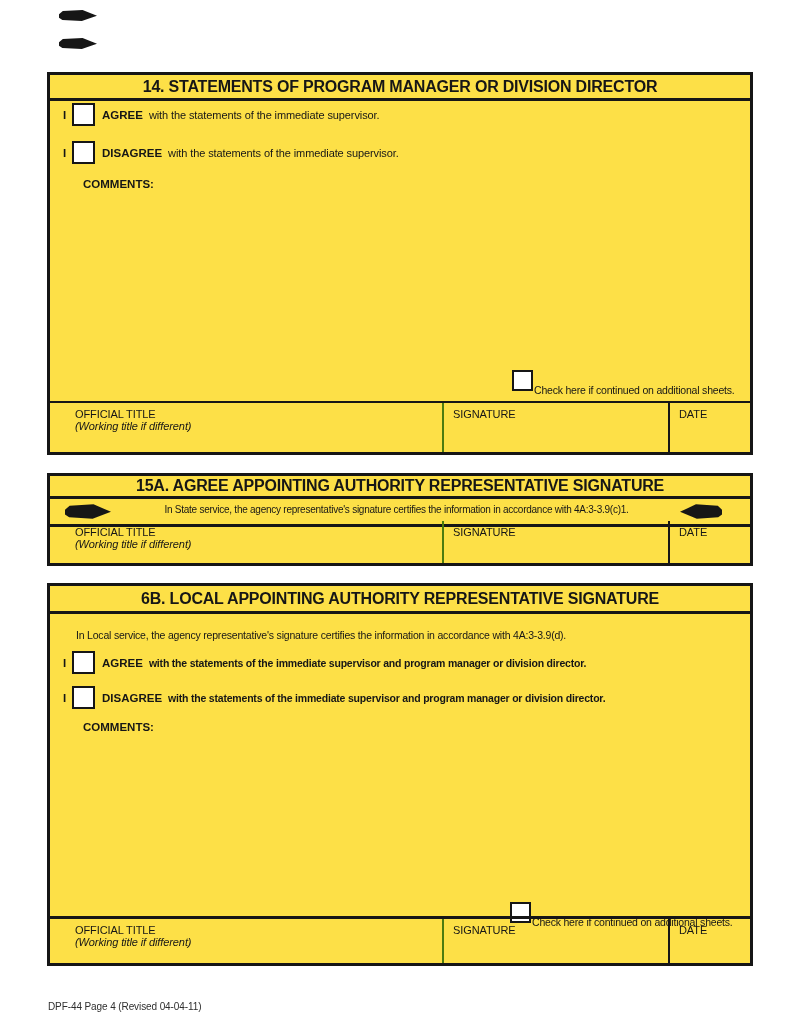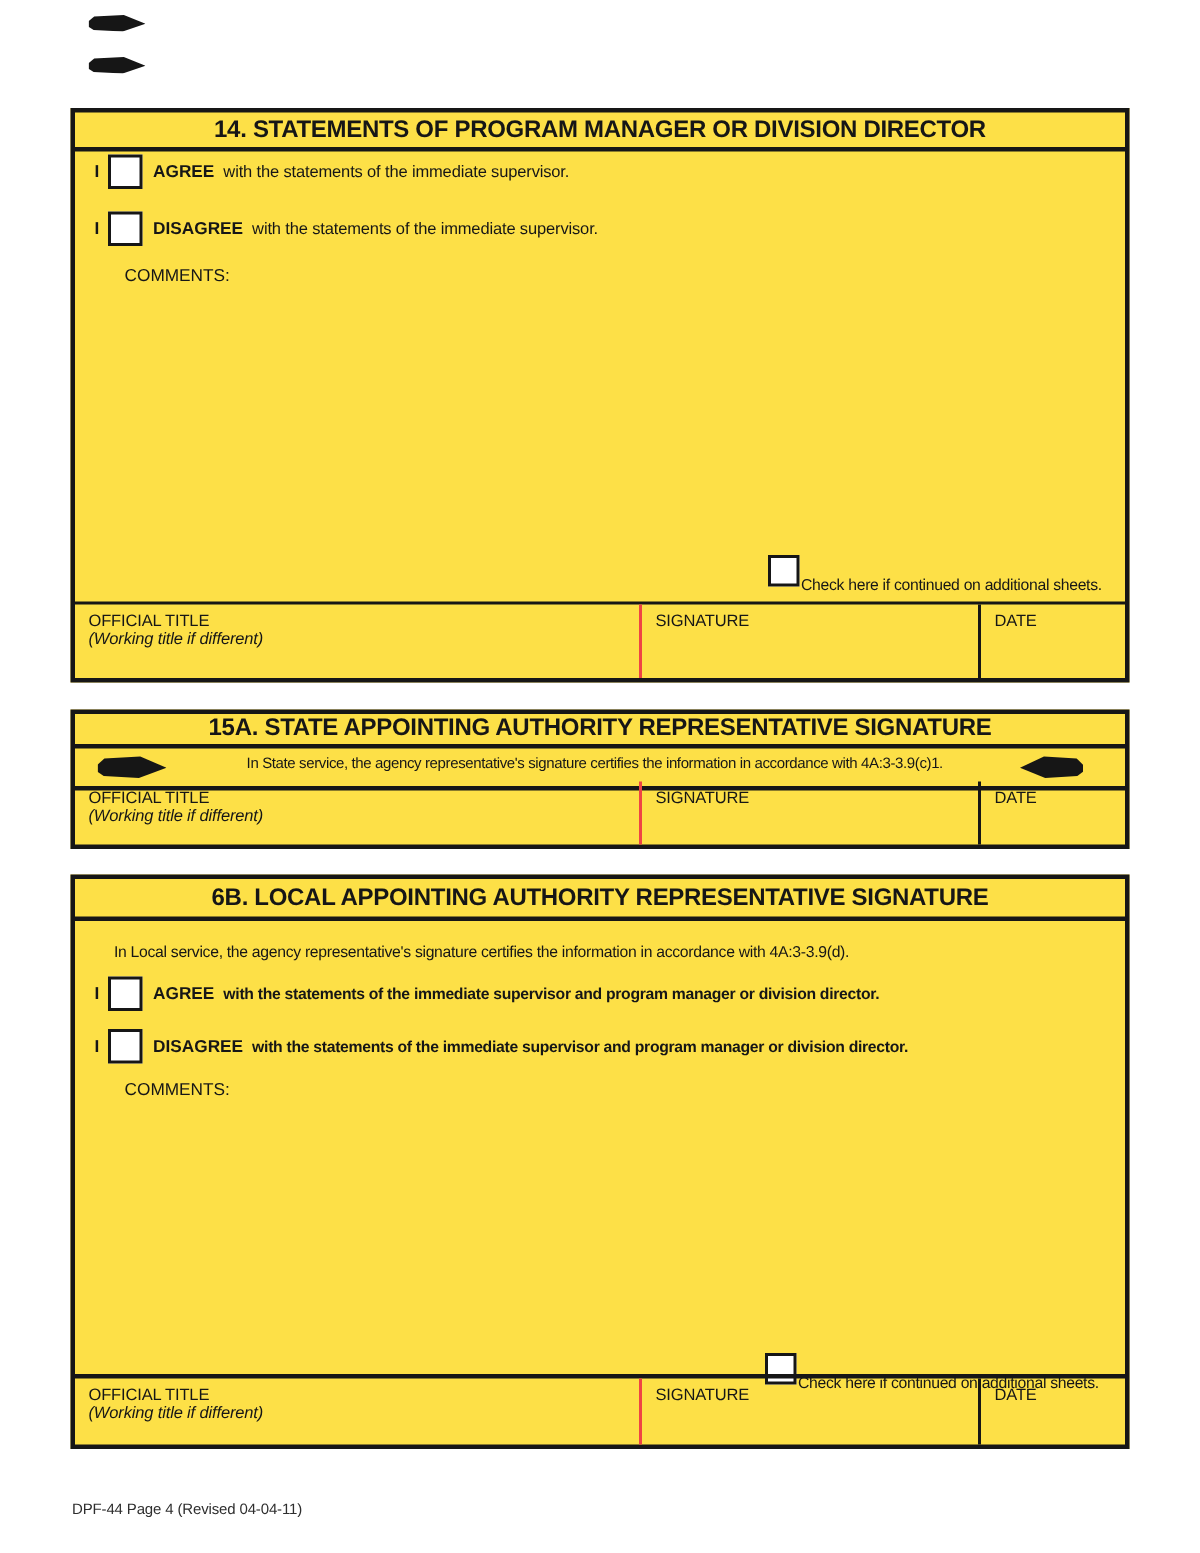--- a/index.html
+++ b/index.html
@@ -25,39 +25,39 @@
   .stmt { position:absolute; left:13px; display:flex; align-items:center; white-space:nowrap; }
   .stmt .prefix { font-weight:bold; font-size:11.5px; width:9px; }
   .chk {
     width:23px; height:23px; box-sizing:border-box;
     border:2px solid #161616; background:#fff; flex:0 0 auto; margin-right:7px;
   }
   .stmt .lbl { font-weight:bold; font-size:11.5px; margin-right:6px; }
   .stmt .txt { font-size:11px; letter-spacing:-0.1px; }
   .s15b .stmt .txt { font-size:10.5px; letter-spacing:-0.2px;font-weight:bold; }
 
-  .comments-label { position:absolute; left:33px; font-weight:normal; font-size:11.5px; }
+  .comments-label { position:absolute; left:33px; font-weight:bold; font-size:11.5px; }
   .comments-area { position:absolute; left:8px; right:8px; background:transparent; }
 
   .continued { position:absolute; display:flex; align-items:center; white-space:nowrap; }
   .chk-sm {
     width:21px; height:21px; box-sizing:border-box;
     border:2px solid #161616; background:#fff; flex:0 0 auto; margin-right:1px;
   }
   .continued .txt { font-size:10.5px; letter-spacing:-0.2px;margin-top:19px; }
 
   .sig-row {
-    position:absolute; left:0; right:0; bottom:0; display:flex; align-items:stretch;
+    position:absolute; left:0; right:0; bottom:0; display:flex; align-items:stretch;padding-left:16px;
   }
   .s14 .sig-row  { height:49px; border-top:2px solid #161616; }
   .s15a .sig-row { height:42px; }
   .s15b .sig-row { height:44px; border-top:3px solid #161616; }
   .cell { box-sizing:border-box; padding:5px 0 0 9px; }
   .cell.c1 { width:376px; }
-  .cell.c2 { width:226px; border-left:2px solid #ef4444; }
+  .cell.c2 { width:226px; border-left:2px solid #4d7c0f; }
   .cell.c3 { flex:1; border-left:2px solid #161616; }
   .cell .fl { font-size:11px; letter-spacing:-0.1px; }
   .cell .fl-it { font-size:11px; font-style:italic; letter-spacing:-0.1px; }
 
   .arrow-strip {
     position:relative; height:25px; border-bottom:3px solid #161616;
   }
   .arr { position:absolute; background:#161616; }
   .arr-right { clip-path: polygon(0% 40%, 10% 16%, 62% 8%, 100% 52%, 60% 92%, 9% 84%, 0% 68%); }
   .arr-left  { clip-path: polygon(100% 40%, 90% 16%, 38% 8%, 0% 52%, 40% 92%, 91% 84%, 100% 68%); }
@@ -121,21 +121,21 @@
       <div class="cell c2">
         <div class="fl">SIGNATURE</div>
       </div>
       <div class="cell c3">
         <div class="fl">DATE</div>
       </div>
     </div>
   </div>
 
   <div class="box s15a">
-    <div class="box-header" style="height:20px;">15A. STATE APPOINTING AUTHORITY REPRESENTATIVE SIGNATURE</div>
+    <div class="box-header" style="height:20px;">15A. AGREE APPOINTING AUTHORITY REPRESENTATIVE SIGNATURE</div>
 
     <div class="arrow-strip">
       <div class="arr arr-right"></div>
       <div class="cert">In State service, the agency representative's signature certifies the information in accordance with 4A:3-3.9(c)1.</div>
       <div class="arr arr-left"></div>
     </div>
 
     <div class="sig-row">
       <div class="cell c1">
         <div class="fl">OFFICIAL TITLE</div>

